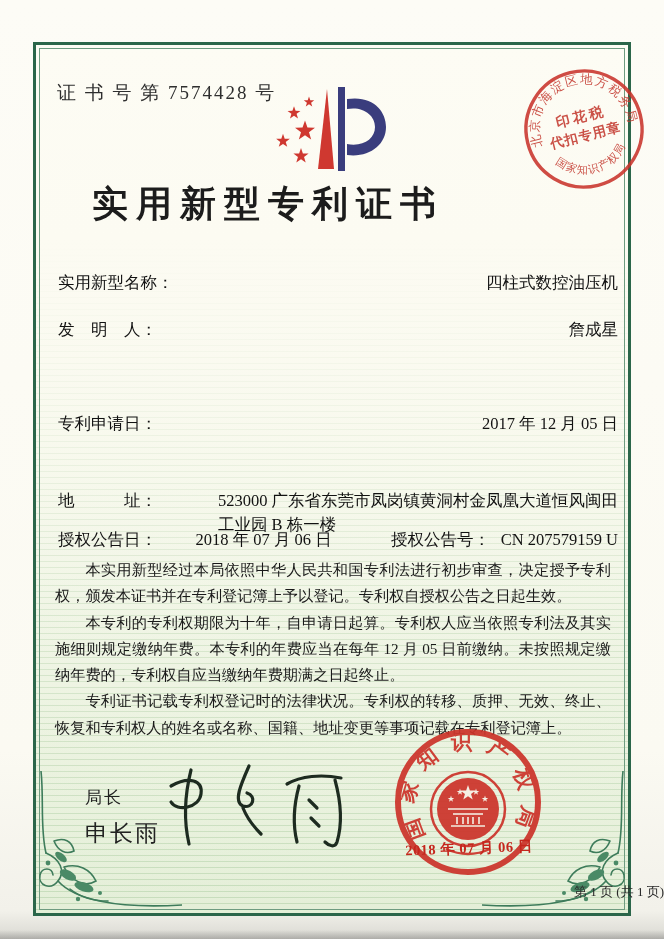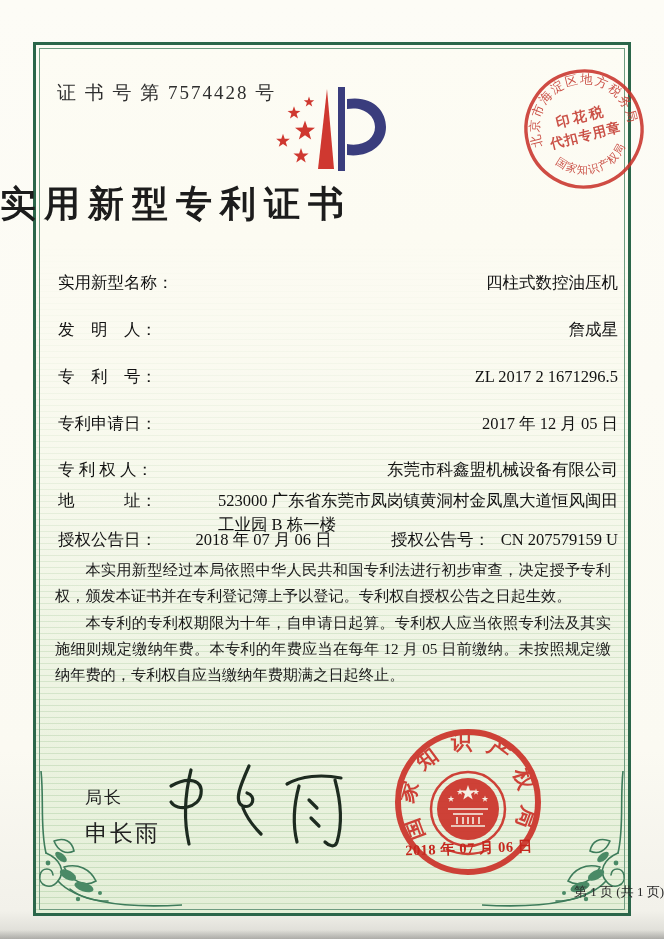--- a/index.html
+++ b/index.html
@@ -15,21 +15,21 @@
     border:3px solid #2b664a;box-sizing:border-box;
     background:
       linear-gradient(180deg,rgba(253,252,244,1) 0%,rgba(252,251,242,1) 22%,rgba(252,251,242,.72) 42%,rgba(252,251,242,.28) 66%,rgba(252,251,242,0) 100%),
       repeating-linear-gradient(180deg,rgba(150,192,140,.38) 0 1px,rgba(255,255,255,0) 1px 6px),
       linear-gradient(180deg,#fbfaf0 0%,#eef4e3 55%,#e4efd8 100%);
   }
   .frame-inner{position:absolute;inset:3px;border:1px solid #6e9c80;}
   
   .cert-no{position:absolute;left:57px;top:80px;font-size:19px;letter-spacing:2px;color:#2e2e2e;}
   .logo{position:absolute;left:270px;top:82px;width:124px;height:94px;}
-  .title{position:absolute;left:0;top:180px;width:536px;text-align:left;
+  .title{position:absolute;left:0;top:180px;width:536px;text-align:center;
          font-size:36px;font-weight:700;letter-spacing:8px;color:#1c1c1c;}
   
   .tax-stamp{position:absolute;left:499px;top:44px;width:170px;height:170px;
              transform:rotate(-14deg);opacity:.88;z-index:5;}
   
   .field-row{position:absolute;left:58px;width:560px;display:flex;font-size:16.5px;line-height:26px;color:#121212;justify-content:space-between;}
   .flabel{flex:none;width:127px;white-space:pre;}
   .fvalue{white-space:pre-line;}
   .row-addr{line-height:24px;}
   .val-grantdate{width:185px;flex:none;}
@@ -137,47 +137,40 @@
   </svg>
 
   <div class="field-row" style="top:270px">
     <span class="flabel">实用新型名称：</span>
     <span class="fvalue">四柱式数控油压机</span>
   </div>
   <div class="field-row" style="top:317px">
     <span class="flabel">发　明　人：</span>
     <span class="fvalue">詹成星</span>
   </div>
-  <div class="field-row" style="top:364px">
-    <span class="flabel">专　利　号：</span>
-    <span class="fvalue">ZL 2017 2 1671296.5</span>
-  </div>
   <div class="field-row" style="top:411px">
     <span class="flabel">专利申请日：</span>
     <span class="fvalue">2017 年 12 月 05 日</span>
-  </div>
-  <div class="field-row" style="top:457px">
-    <span class="flabel">专 利 权 人：</span>
-    <span class="fvalue">东莞市科鑫盟机械设备有限公司</span>
   </div>
   <div class="field-row row-addr" style="top:489px">
     <span class="flabel">地　　　址：</span>
     <span class="fvalue">523000 广东省东莞市凤岗镇黄洞村金凤凰大道恒风闽田
 工业园 B 栋一楼</span>
   </div>
   <div class="field-row" style="top:527px">
     <span class="flabel">授权公告日：</span>
     <span class="fvalue val-grantdate">2018 年 07 月 06 日</span>
     <span class="flabel" style="width:auto">授权公告号：</span>
     <span class="fvalue">CN 207579159 U</span>
   </div>
 
   <div class="paras">
     <p>本实用新型经过本局依照中华人民共和国专利法进行初步审查，决定授予专利权，颁发本证书并在专利登记簿上予以登记。专利权自授权公告之日起生效。</p>
     <p>本专利的专利权期限为十年，自申请日起算。专利权人应当依照专利法及其实施细则规定缴纳年费。本专利的年费应当在每年 12 月 05 日前缴纳。未按照规定缴纳年费的，专利权自应当缴纳年费期满之日起终止。</p>
+    <p>专利证书记载专利权登记时的法律状况。专利权的转移、质押、无效、终止、恢复和专利权人的姓名或名称、国籍、地址变更等事项记载在专利登记簿上。</p>
   </div>
 
   <div class="signer-title">局长</div>
   <div class="signer-name">申长雨</div>
 
   <svg class="sig-script" viewBox="0 0 215 100">
     <g fill="none" stroke="#1d2b20" stroke-width="3.2" stroke-linecap="round">
       <path d="M46,14 C40,38 38,62 44,88"></path>
       <path d="M26,30 C44,20 58,24 56,38 C54,52 32,56 26,46"></path>
       <path d="M104,10 C96,28 88,46 98,50 C108,53 112,40 102,37"></path>

